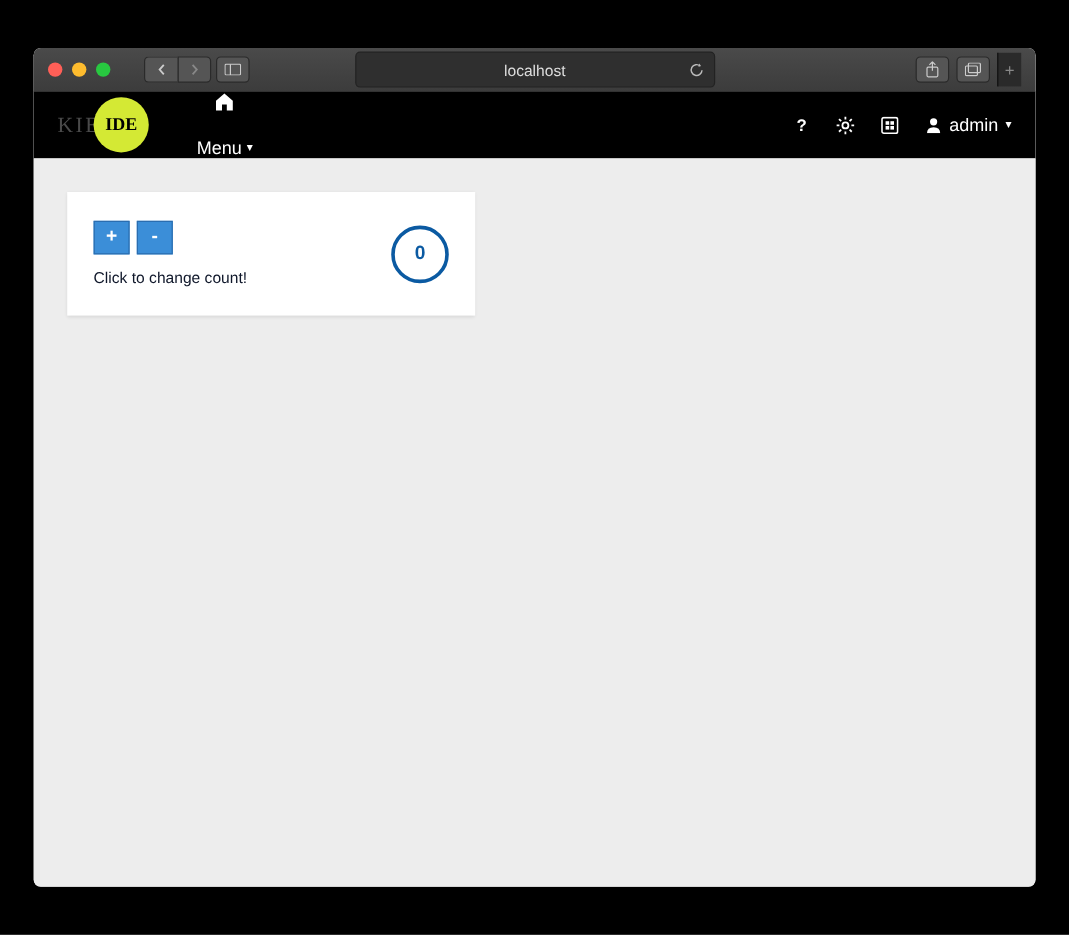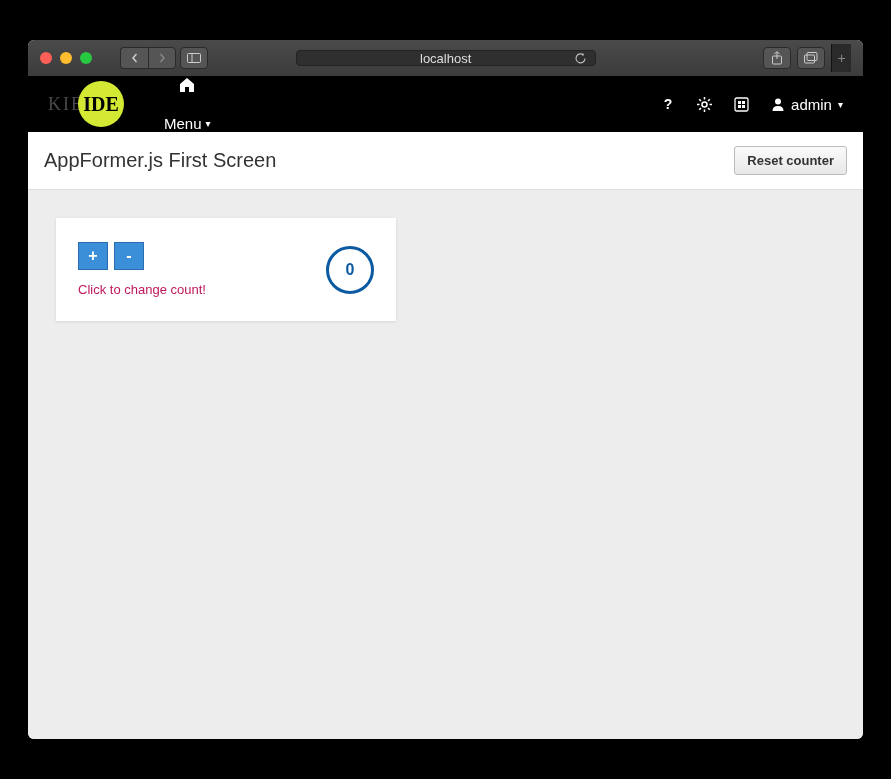--- a/index.html
+++ b/index.html
@@ -43,40 +43,40 @@
       width: 28px; height: 22px; display: flex; align-items: center; justify-content: center;
       color: #bbb; font-size: 12px; cursor: pointer;
     }
     .nav-group { display: flex; }
     .nav-group .nav-btn:first-child { border-radius: 4px 0 0 4px; border-right: none; }
     .nav-group .nav-btn:last-child { border-radius: 0 4px 4px 0; }
     .addressbar {
       flex: 0 0 300px;
       margin: 0 auto;
       background: #2f2f2f; border: 1px solid #222; border-radius: 4px;
-      height: 16px; display: flex; align-items: center; justify-content: center;
+      height: 30px; display: flex; align-items: center; justify-content: center;
       color: #ddd; font-size: 13px; position: relative;
     }
     .addressbar-text { }
     .refresh-icon { position: absolute; right: 8px; color: #bbb; font-size: 13px; }
     .title-right { display: flex; gap: 6px; margin-left: auto; align-items: center; }
     .plus-tab {
       background: #2a2a2a; color: #888; width: 20px; height: 28px; display: flex;
       align-items: center; justify-content: center; font-size: 14px;
       border-left: 1px solid #111;
     }
     
     .app-navbar {
       background: #000; height: 56px; display: flex; align-items: center;
       padding: 0 20px; color: #fff;
     }
     .logo { display: flex; align-items: center; gap: 0; }
     .logo-kie { font-family: Georgia, serif; font-size: 18px; letter-spacing: 2px; color: #4a4a4a; font-weight: 400; }
     .logo-badge {
-      background: #d4e934; color: #000; font-weight: bold; font-size: 20px;
+      background: #d4e934; color: #000; font-weight: bold; font-size: 15px;
       border-radius: 50%; width: 46px; height: 46px; display: flex;
       align-items: center; justify-content: center; margin-left: -6px;
       font-family: Georgia, serif;
     }
     .navbar-items { display: flex; align-items: center; gap: 22px; margin-left: 40px; flex-direction: column; }
     .home-icon { color: #fff; cursor: pointer; }
     .menu-dropdown { display: flex; align-items: center; gap: 4px; font-size: 15px; cursor: pointer; }
     .chevron { font-size: 10px; }
     .navbar-right { margin-left: auto; display: flex; align-items: center; gap: 22px; }
     .navbar-icon { color: #fff; cursor: pointer; font-size: 15px; }
@@ -99,21 +99,21 @@
       box-shadow: 0 1px 3px rgba(0,0,0,0.1); display: flex;
       justify-content: space-between; align-items: center;
     }
     .card-left { display: flex; flex-direction: column; gap: 12px; }
     .btn-row { display: flex; gap: 6px; }
     .count-btn {
       width: 30px; height: 28px; background: #3b8ed8; color: #fff;
       border: 1px solid #2a6db0; font-size: 16px; font-weight: bold;
       cursor: pointer; display: flex; align-items: center; justify-content: center;
     }
-    .hint { color: #be185d; font-size: 13px; }
+    .hint { color: #0f172a; font-size: 13px; }
     .counter-circle {
       width: 48px; height: 48px; border: 3px solid #0b5aa2; border-radius: 50%;
       display: flex; align-items: center; justify-content: center;
       color: #0b5aa2; font-weight: bold; font-size: 16px;
     }
     svg { display: block; }
   </style>
 </head>
 <body>
 
@@ -221,24 +221,20 @@
         <svg width="14" height="14" viewBox="0 0 14 14">
           <circle cx="7" cy="4.5" r="3" fill="#fff"></circle>
           <path d="M1.5 14 Q1.5 9 7 9 Q12.5 9 12.5 14 Z" fill="#fff"></path>
         </svg>
         <span>admin</span>
         <span class="chevron">▾</span>
       </span>
     </div>
   </div>
 
-  <div class="page-header">
-    <div class="page-title">AppFormer.js First Screen</div>
-    <button class="reset-btn">Reset counter</button>
-  </div>
 
   <div class="content">
     <div class="card">
       <div class="card-left">
         <div class="btn-row">
           <button class="count-btn">+</button>
           <button class="count-btn">-</button>
         </div>
         <div class="hint">Click to change count!</div>
       </div>

